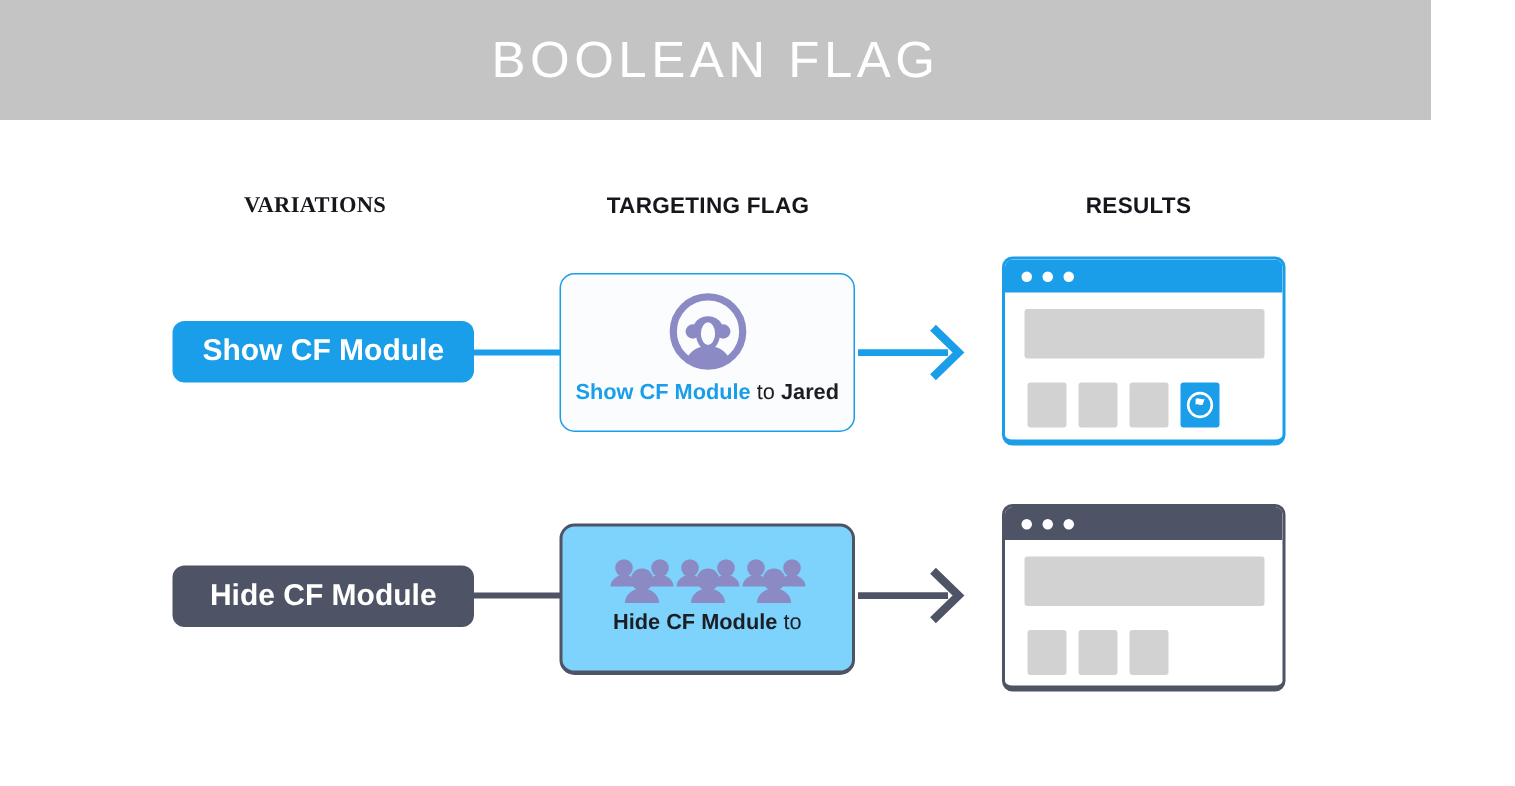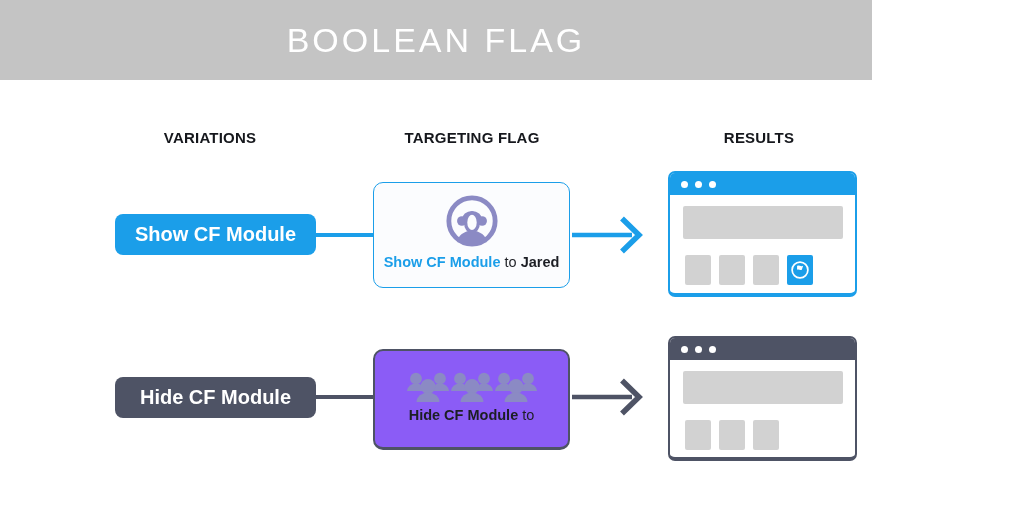--- a/index.html
+++ b/index.html
@@ -1,45 +1,45 @@
 <!DOCTYPE html>
 <html><head>
 <meta charset="utf-8">
 <style>
   html,body{margin:0;padding:0;background:#ffffff;}
   body{width:1010px;height:524px;position:relative;overflow:hidden;
        font-family:"Liberation Sans",sans-serif;color:#1c1e24;}
 
   
-  .banner{position:absolute;left:0;top:0;width:872px;height:80px;background:#c4c4c4;
+  .banner{position:absolute;left:0;top:0;width:954px;height:80px;background:#c4c4c4;
           display:flex;align-items:center;justify-content:center;}
   .banner h1{margin:0;font-size:34px;font-weight:400;letter-spacing:3px;color:#ffffff;}
 
   
   .colhead{position:absolute;top:129px;transform:translateX(-50%);
            font-size:15px;font-weight:bold;letter-spacing:.2px;color:#15171c;white-space:nowrap;}
-  .ch-variations{left:210px;} .ch-targeting{left:472px;} .ch-results{left:759px;text-align:center;}
+  .ch-variations{left:210px;font-family:Liberation Serif, serif;} .ch-targeting{left:472px;} .ch-results{left:759px;text-align:center;}
 
   
   .pill{position:absolute;left:115px;width:201px;height:41px;border-radius:8px;
         display:flex;align-items:center;justify-content:center;
         color:#fff;font-size:20px;font-weight:bold;border:none;cursor:pointer;}
   .pill-show{top:214px;background:#1b9ee9;}
   .pill-hide{top:377px;background:#4e5365;}
 
   
   .connector{position:absolute;left:315px;width:59px;height:4px;}
   .conn-show{top:233px;background:#1b9ee9;}
   .conn-hide{top:395px;background:#4e5365;}
 
   
   .rule-card{position:absolute;left:373px;width:197px;box-sizing:border-box;border-radius:10px;
              display:flex;flex-direction:column;align-items:center;}
   .card-show{top:182px;height:106px;background:#fbfcfe;border:1.5px solid #1b9ee9;}
-  .card-hide{top:349px;height:101px;background:#8b5cf6;border:2px solid #4e5365;border-bottom-width:3px;}
+  .card-hide{top:349px;height:101px;background:#7dd3fc;border:2px solid #4e5365;border-bottom-width:3px;}
   .rule-icon-avatar{margin-top:11px;}
   .rule-icon-crowd{margin-top:13px;}
   .rule-text{font-size:14.5px;line-height:1.28;text-align:center;color:#1c1e24;}
   .card-show .rule-text{margin-top:5px;white-space:nowrap;}
   .card-hide .rule-text{margin-top:2px;}
   .b{font-weight:bold;}
   .flag-blue{color:#1b9ee9;font-weight:bold;}
 
   
   .arrow{position:absolute;left:572px;width:72px;height:40px;}

